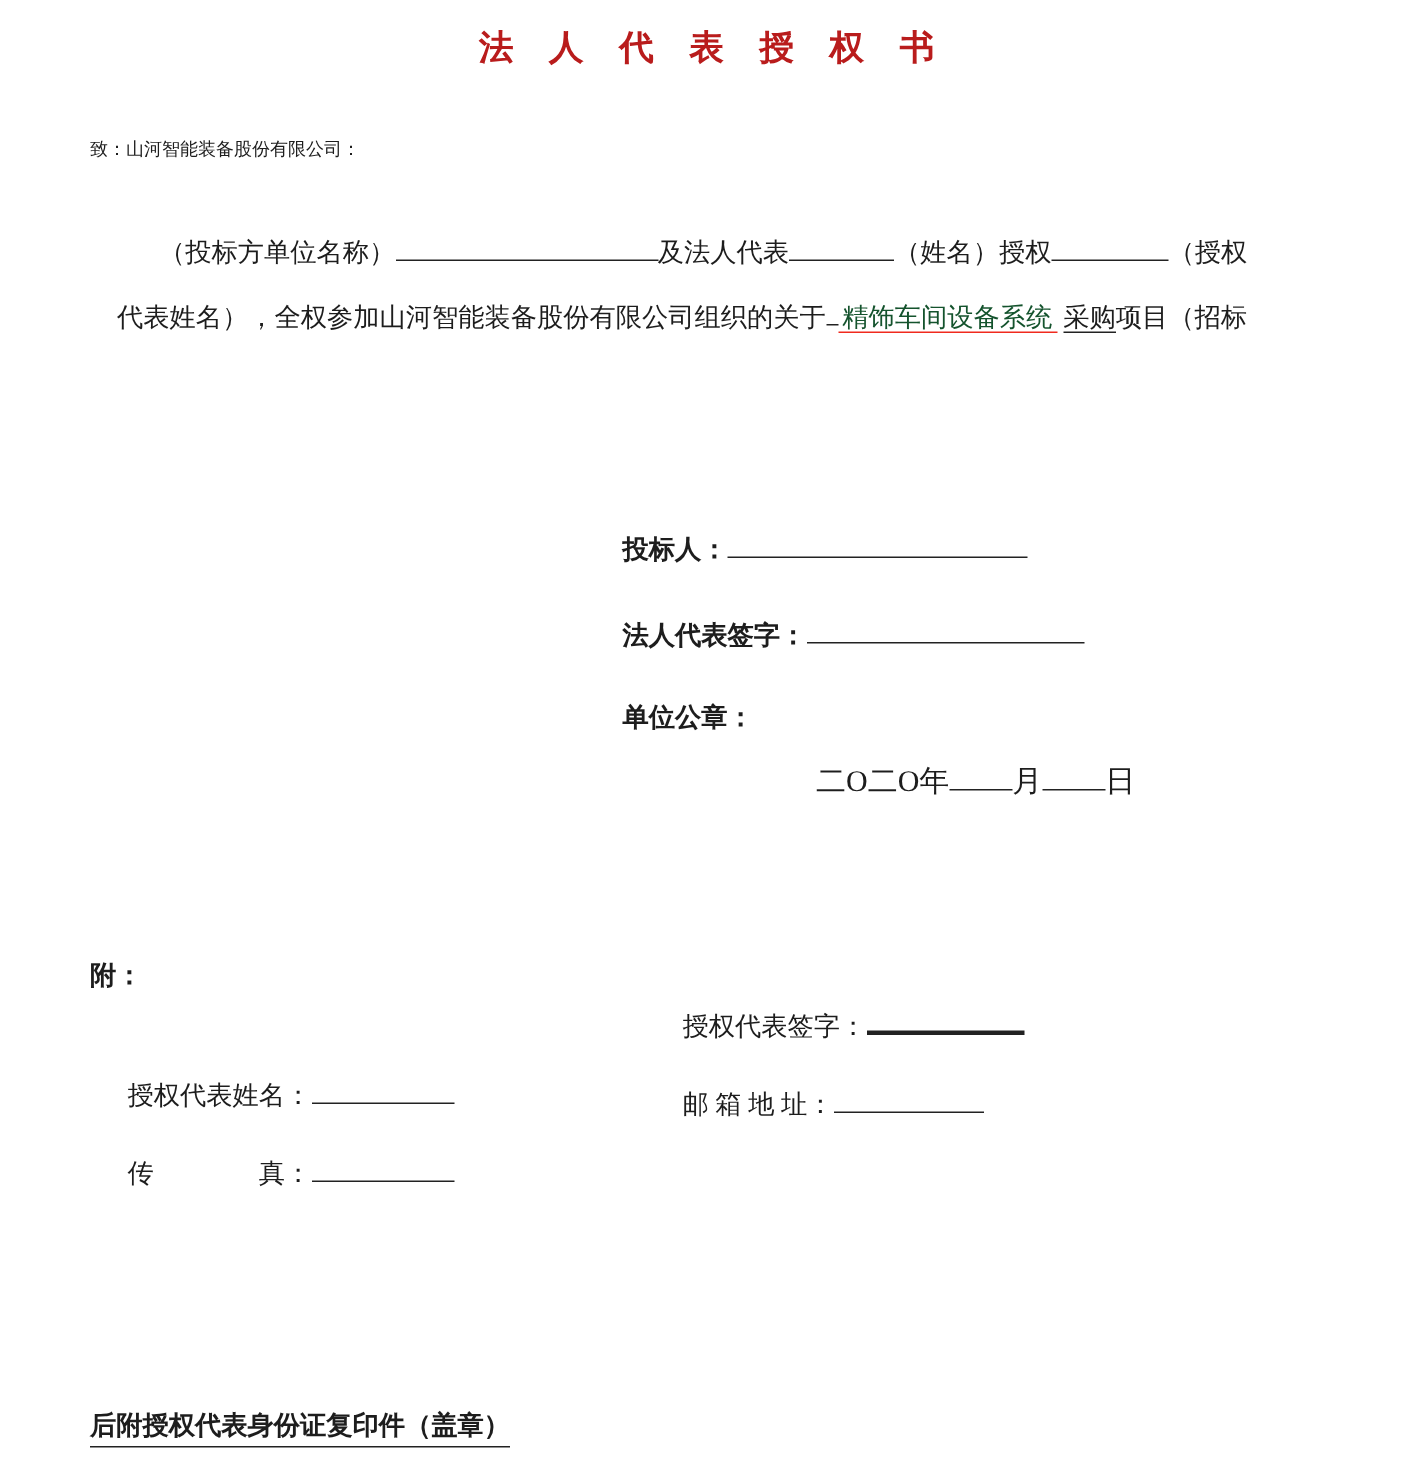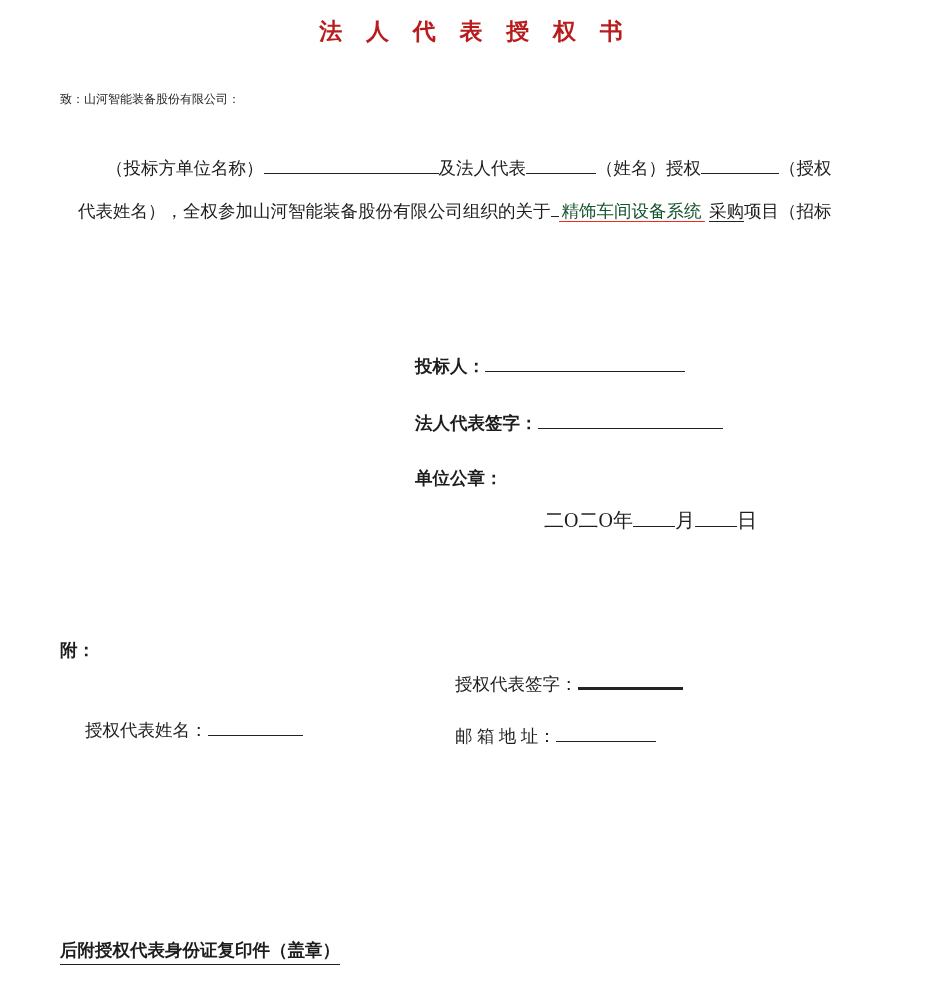--- a/index.html
+++ b/index.html
@@ -138,20 +138,23 @@
   <div class="attachment-rows">
     <div class="att-row">
       <span class="att-left">
         <span>授权代表姓名：</span><span class="blank w95"></span>
       </span>
       <span class="att-right">
         <span>授权代表签字：</span><span class="blank w105"></span>
       </span>
     </div>
     <div class="att-row">
+      <span class="att-left">
+        <span>传　　　　真：</span><span class="blank w95"></span>
+      </span>
       <span class="att-right">
         <span>邮 箱 地 址：</span><span class="blank w100"></span>
       </span>
     </div>
   </div>
 
   <div class="footer-note">后附授权代表身份证复印件（盖章）</div>
 
 </div>
 

